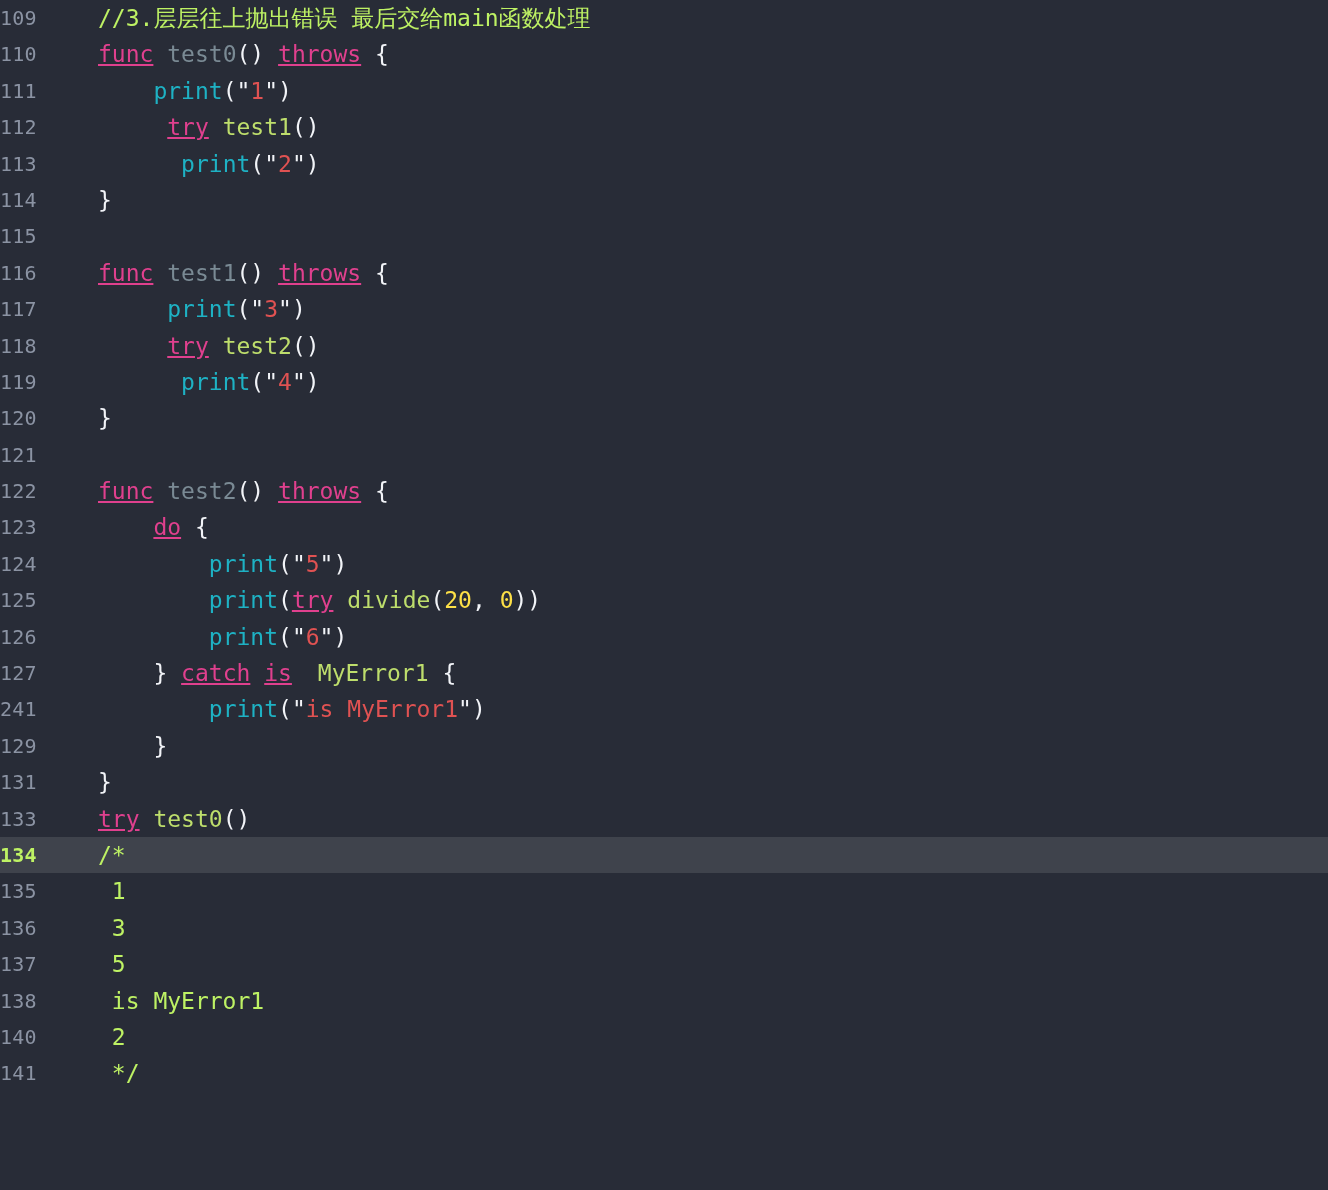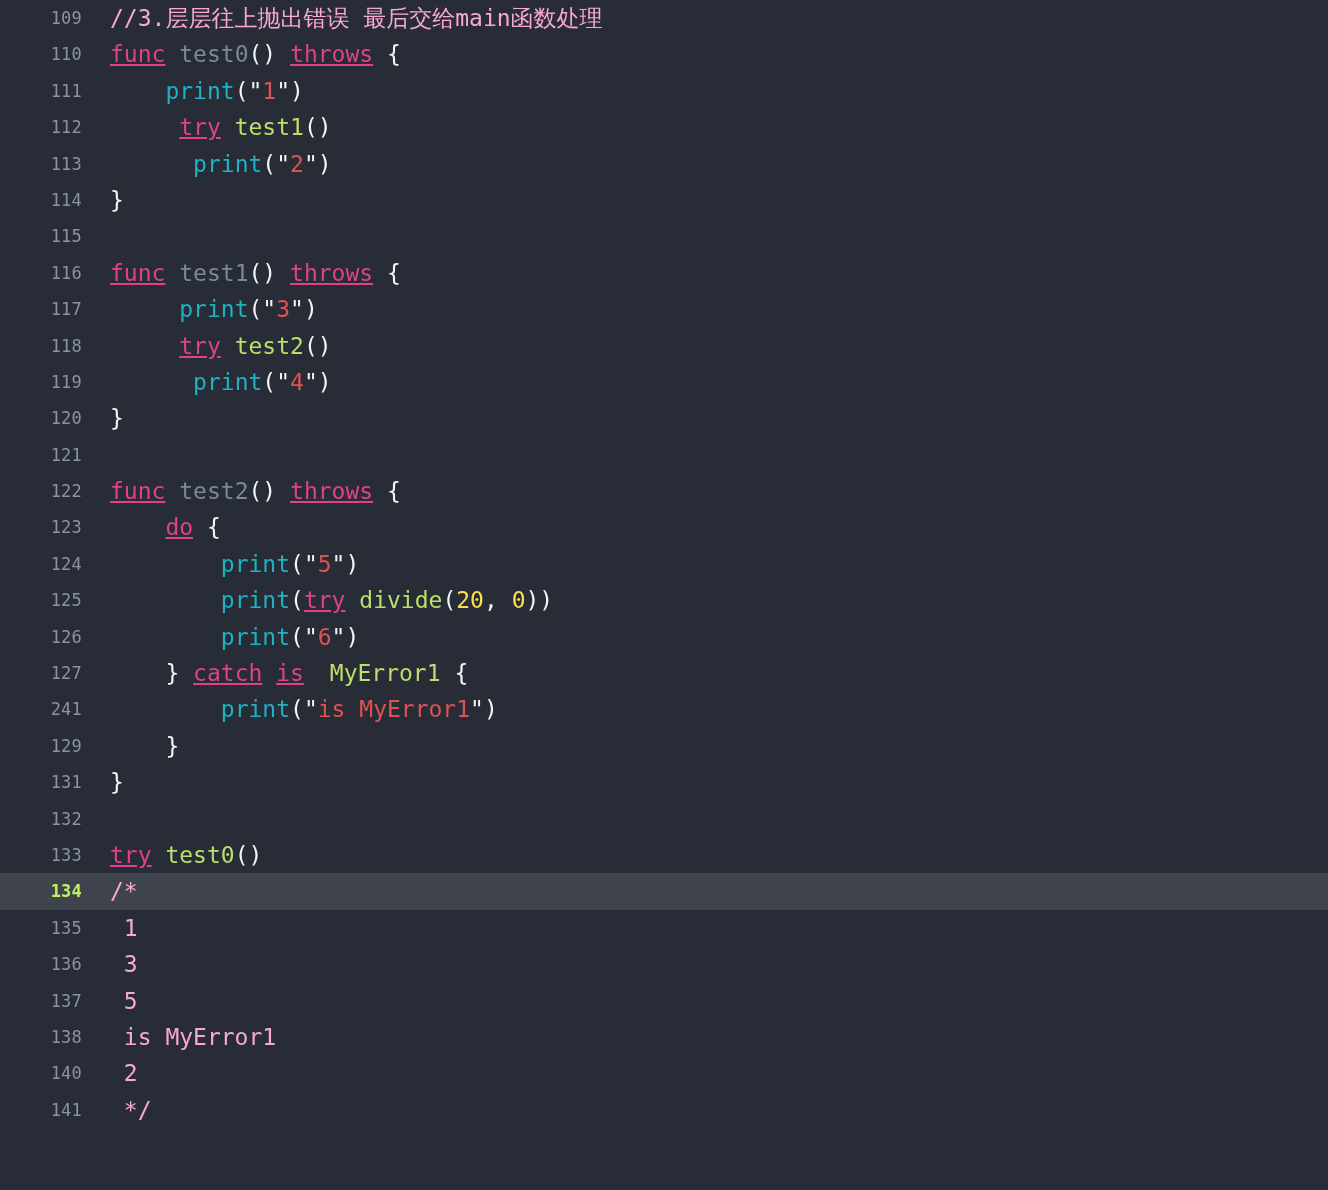--- a/index.html
+++ b/index.html
@@ -32,28 +32,27 @@
     white-space: pre;
   }
 
   .code-line.active {
     background: #3f434c;
   }
 
   .gutter {
     flex: 0 0 70px;
     width: 70px;
-    text-align: right;
+    text-align: left;
     padding-right: 0px;
     color: #8b93a3;
-    font-size: 17px;
+    font-size: 20px;
     line-height: 36.4px;
     letter-spacing: 0.2px;
     user-select: none;
-    padding-left: 12px;
     -webkit-user-select: none;
   }
 
   .code-line.active .gutter {
     color: #bef264;
     font-weight: bold;
   }
 
   .content {
     flex: 1 1 auto;
@@ -68,21 +67,21 @@
   
   .t-kw       { color: #e0408e; text-decoration: underline; }  
   .t-decl     { color: #7a8a94; }  
   .t-call     { color: #bede6c; }  
   .t-type     { color: #bede6c; padding-left: 12px; }  
   .t-fn       { color: #1eb2c4; }  
   .t-punct    { color: #f2f4f8; }  
   .t-str      { color: #e05252; }  
   .t-quote    { color: #f2f4f8; }  
   .t-num      { color: #fde047; }  
-  .t-comment  { color: #f9a8d4; }  
+  .t-comment  { color: #bef264; }  
 </style>
 </head>
 <body>
 
 <div id="editor">
   <div id="code-lines">
       <div class="code-line"><div class="gutter">109</div><div class="content"><span class="t-comment">//3.层层往上抛出错误 最后交给main函数处理</span></div></div>
       <div class="code-line"><div class="gutter">110</div><div class="content"><span class="t-kw">func</span><span class="t-plain"> </span><span class="t-decl">test0</span><span class="t-punct">()</span><span class="t-plain"> </span><span class="t-kw">throws</span><span class="t-plain"> </span><span class="t-punct">{</span></div></div>
       <div class="code-line"><div class="gutter">111</div><div class="content"><span class="t-plain">    </span><span class="t-fn">print</span><span class="t-punct">(</span><span class="t-quote">"</span><span class="t-str">1</span><span class="t-quote">"</span><span class="t-punct">)</span></div></div>
       <div class="code-line"><div class="gutter">112</div><div class="content"><span class="t-plain">     </span><span class="t-kw">try</span><span class="t-plain"> </span><span class="t-call">test1</span><span class="t-punct">()</span></div></div>
@@ -97,21 +96,20 @@
       <div class="code-line"><div class="gutter">121</div><div class="content"></div></div>
       <div class="code-line"><div class="gutter">122</div><div class="content"><span class="t-kw">func</span><span class="t-plain"> </span><span class="t-decl">test2</span><span class="t-punct">()</span><span class="t-plain"> </span><span class="t-kw">throws</span><span class="t-plain"> </span><span class="t-punct">{</span></div></div>
       <div class="code-line"><div class="gutter">123</div><div class="content"><span class="t-plain">    </span><span class="t-kw">do</span><span class="t-plain"> </span><span class="t-punct">{</span></div></div>
       <div class="code-line"><div class="gutter">124</div><div class="content"><span class="t-plain">        </span><span class="t-fn">print</span><span class="t-punct">(</span><span class="t-quote">"</span><span class="t-str">5</span><span class="t-quote">"</span><span class="t-punct">)</span></div></div>
       <div class="code-line"><div class="gutter">125</div><div class="content"><span class="t-plain">        </span><span class="t-fn">print</span><span class="t-punct">(</span><span class="t-kw">try</span><span class="t-plain"> </span><span class="t-call">divide</span><span class="t-punct">(</span><span class="t-num">20</span><span class="t-punct">, </span><span class="t-num">0</span><span class="t-punct">))</span></div></div>
       <div class="code-line"><div class="gutter">126</div><div class="content"><span class="t-plain">        </span><span class="t-fn">print</span><span class="t-punct">(</span><span class="t-quote">"</span><span class="t-str">6</span><span class="t-quote">"</span><span class="t-punct">)</span></div></div>
       <div class="code-line"><div class="gutter">127</div><div class="content"><span class="t-plain">    </span><span class="t-punct">}</span><span class="t-plain"> </span><span class="t-kw">catch</span><span class="t-plain"> </span><span class="t-kw">is</span><span class="t-plain"> </span><span class="t-type">MyError1</span><span class="t-plain"> </span><span class="t-punct">{</span></div></div>
       <div class="code-line"><div class="gutter">241</div><div class="content"><span class="t-plain">        </span><span class="t-fn">print</span><span class="t-punct">(</span><span class="t-quote">"</span><span class="t-str">is MyError1</span><span class="t-quote">"</span><span class="t-punct">)</span></div></div>
       <div class="code-line"><div class="gutter">129</div><div class="content"><span class="t-plain">    </span><span class="t-punct">}</span></div></div>
       <div class="code-line"><div class="gutter">131</div><div class="content"><span class="t-punct">}</span></div></div>
-      <div class="code-line"><div class="gutter">132</div><div class="content"></div></div>
       <div class="code-line"><div class="gutter">133</div><div class="content"><span class="t-kw">try</span><span class="t-plain"> </span><span class="t-call">test0</span><span class="t-punct">()</span></div></div>
       <div class="code-line active"><div class="gutter">134</div><div class="content"><span class="t-comment">/*</span></div></div>
       <div class="code-line"><div class="gutter">135</div><div class="content"><span class="t-comment"> 1</span></div></div>
       <div class="code-line"><div class="gutter">136</div><div class="content"><span class="t-comment"> 3</span></div></div>
       <div class="code-line"><div class="gutter">137</div><div class="content"><span class="t-comment"> 5</span></div></div>
       <div class="code-line"><div class="gutter">138</div><div class="content"><span class="t-comment"> is MyError1</span></div></div>
       <div class="code-line"><div class="gutter">140</div><div class="content"><span class="t-comment"> 2</span></div></div>
       <div class="code-line"><div class="gutter">141</div><div class="content"><span class="t-comment"> */</span></div></div>
     </div>
 </div>

